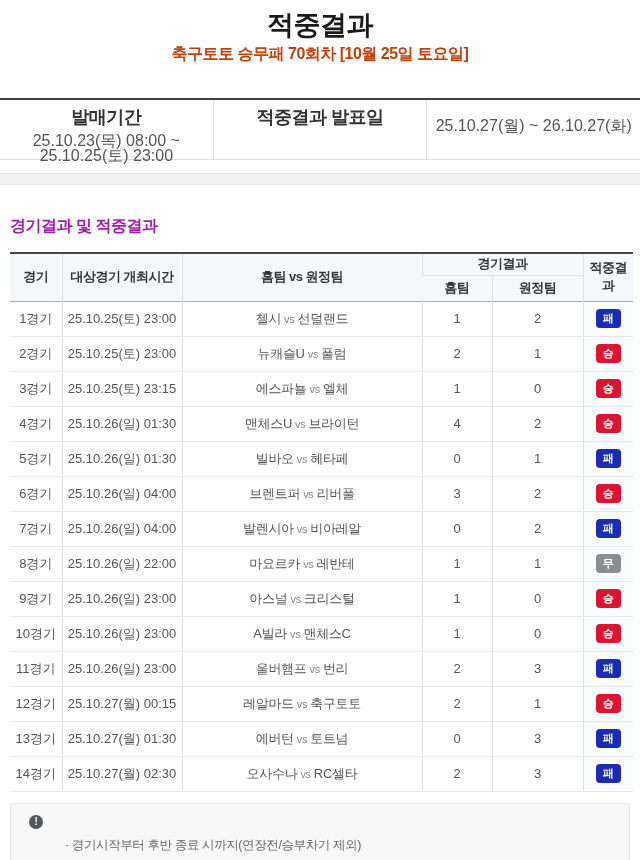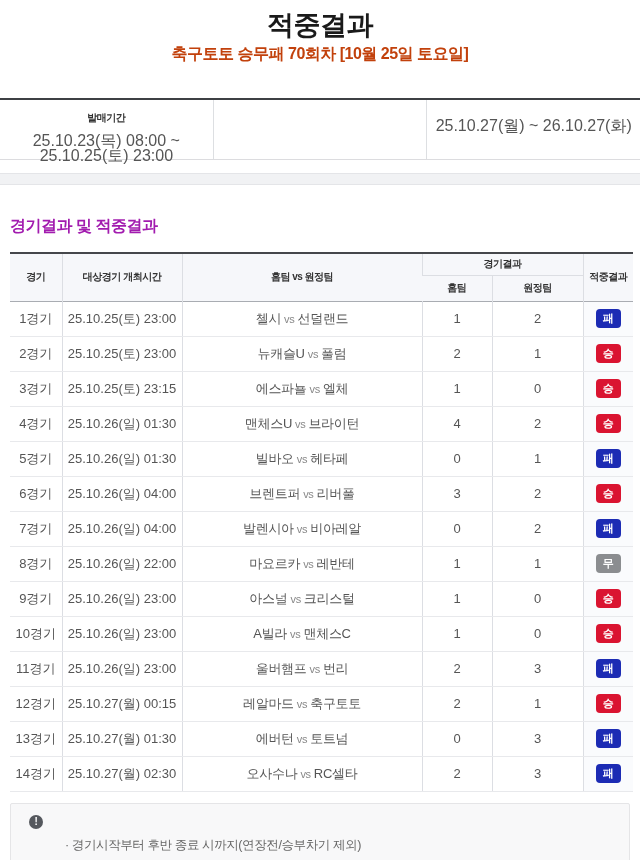--- a/index.html
+++ b/index.html
@@ -40,21 +40,21 @@
     display: flex;
     height: 62px;
   }
   .info-item {
     flex: 1 1 0;
     text-align: center;
     padding-top: 10px;
   }
   .info-item + .info-item { border-left: 1px solid #dddfe2; }
   .info-label {
-    font-size: 10px;
+    font-size: 18px;
     font-weight: bold;
     color: #333;
     line-height: 15px;
     letter-spacing: -0.5px;
   }
   .info-value {
     margin-top: 8px;
     font-size: 16px;
     color: #555;
     line-height: 15px;
@@ -82,21 +82,21 @@
   
   .results-table {
     margin: 15px 0 0 10px;
     width: 623px;
     border-collapse: collapse;
     table-layout: fixed;
     border-top: 2px solid #45474b;
   }
   .results-table thead th {
     background: #f6f7fa;
-    font-size: 10px;
+    font-size: 13px;
     font-weight: bold;
     color: #333;
     text-align: center;
     letter-spacing: -0.5px;
   }
   .results-table thead tr.head-top th { height: 22px; }
   .results-table thead tr.head-sub th { height: 26px; }
   .results-table thead { border-bottom: 1px solid #a9acb2; }
   .results-table th + th, .results-table td + td { border-left: 1px solid #dcdee3; }
   .results-table th.group-head { border-bottom: 1px solid #dcdee3; }
@@ -168,20 +168,21 @@
 
 <div class="page-title">적중결과</div>
 <div class="page-subtitle">축구토토 승무패 70회차 [10월 25일 토요일]</div>
 
 <div class="info-bar">
   <div class="info-item">
     <div class="info-label">발매기간</div>
     <div class="info-value">25.10.23(목) 08:00 ~ 25.10.25(토) 23:00</div>
   </div>
   <div class="info-item">
+    <div class="info-label">적중결과 발표일</div>
   </div>
   <div class="info-item">
     <div class="info-value">25.10.27(월) ~ 26.10.27(화)</div>
   </div>
 </div>
 
 <div class="divider-band"></div>
 
 <div class="section-title">경기결과 및 적중결과</div>
 

